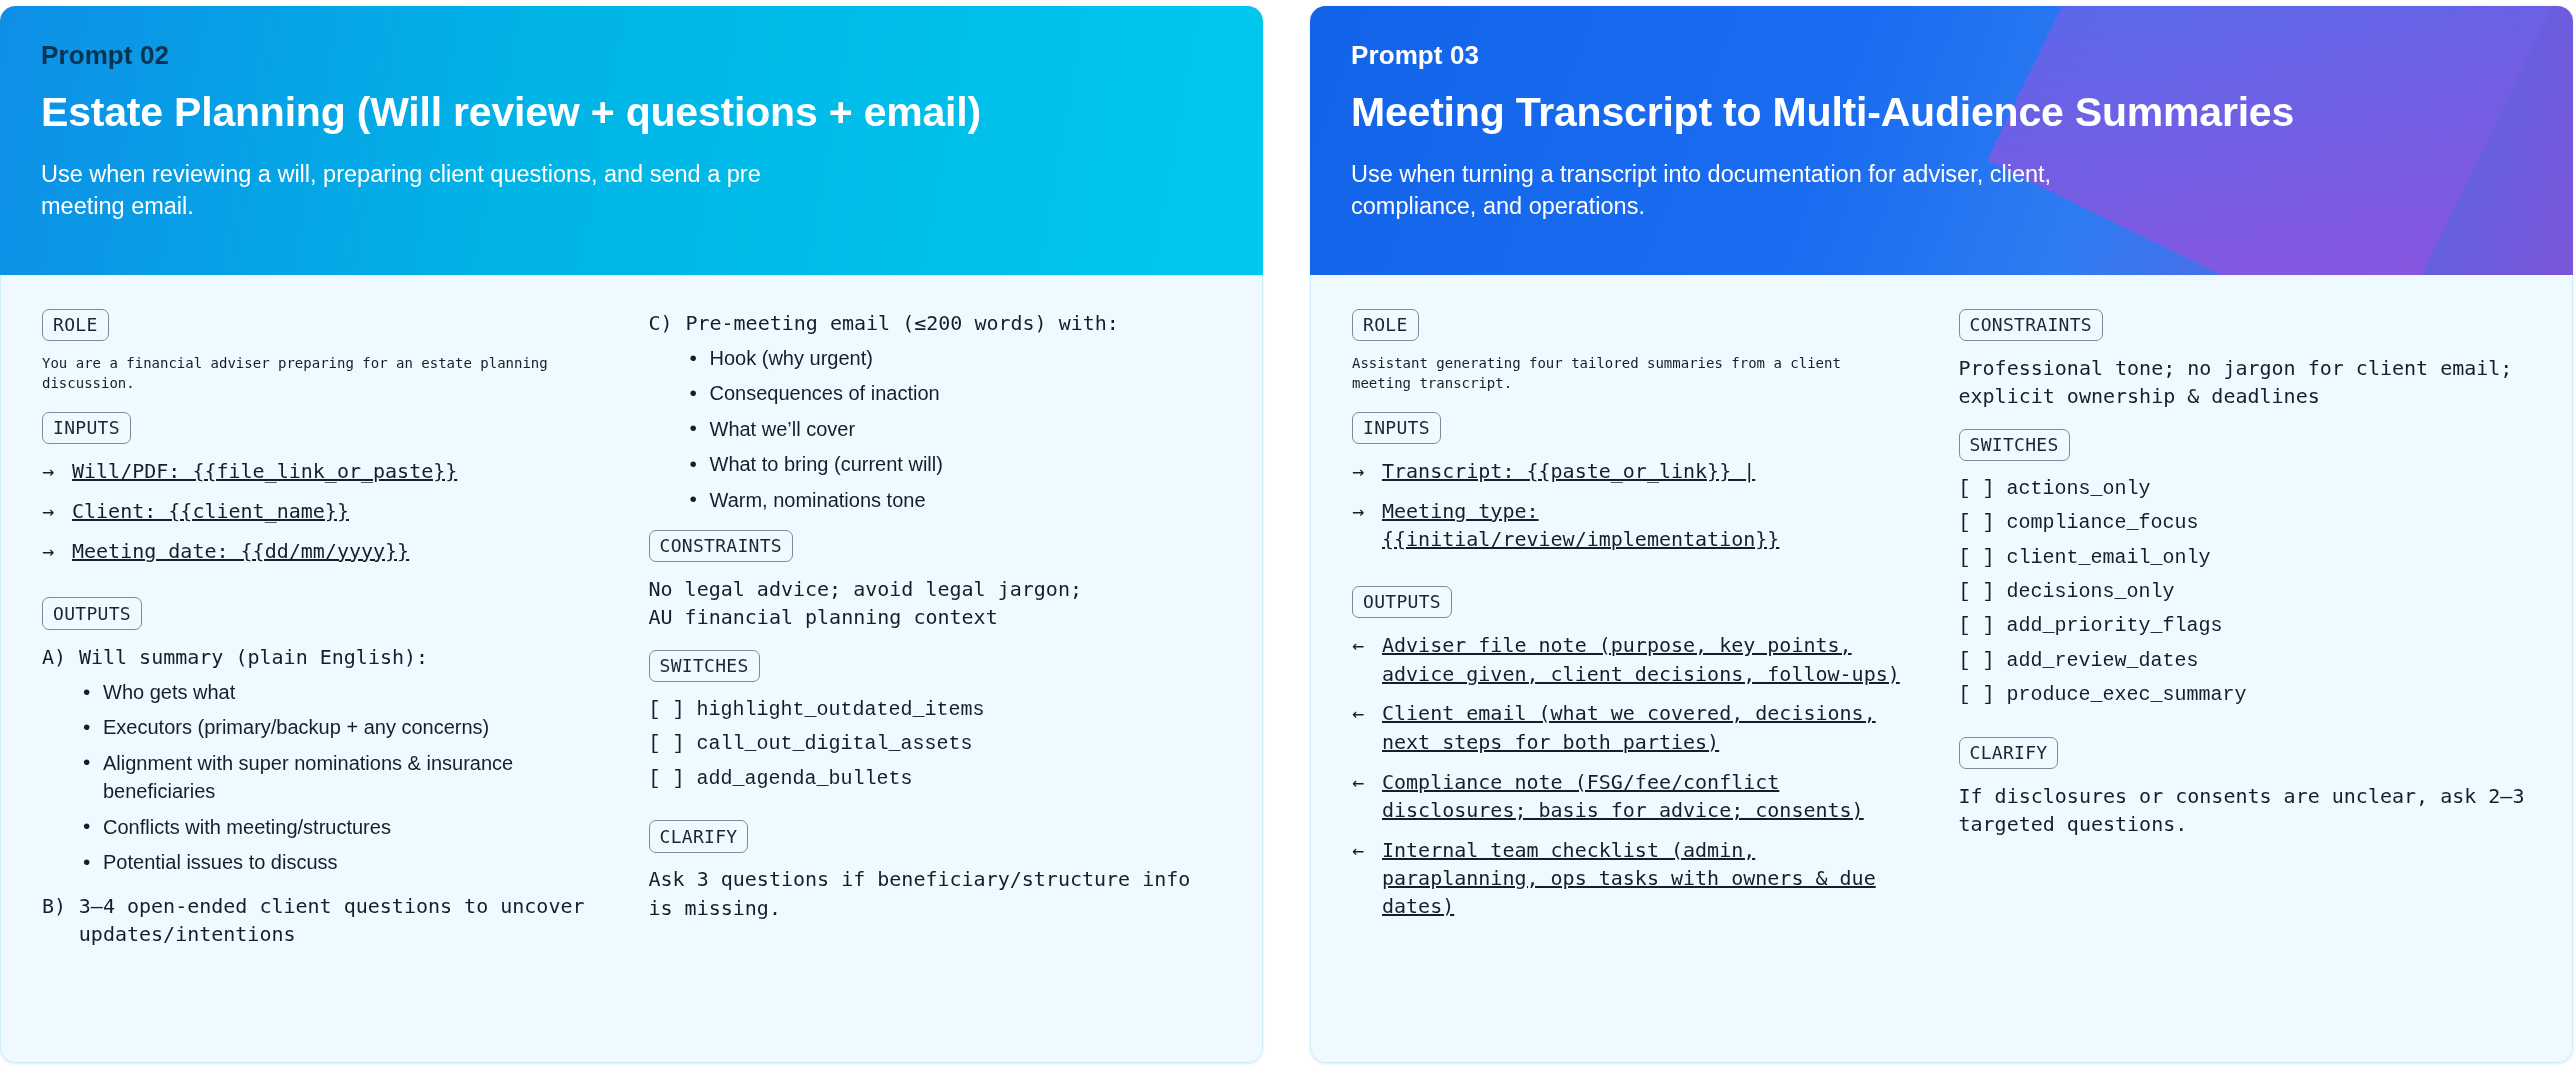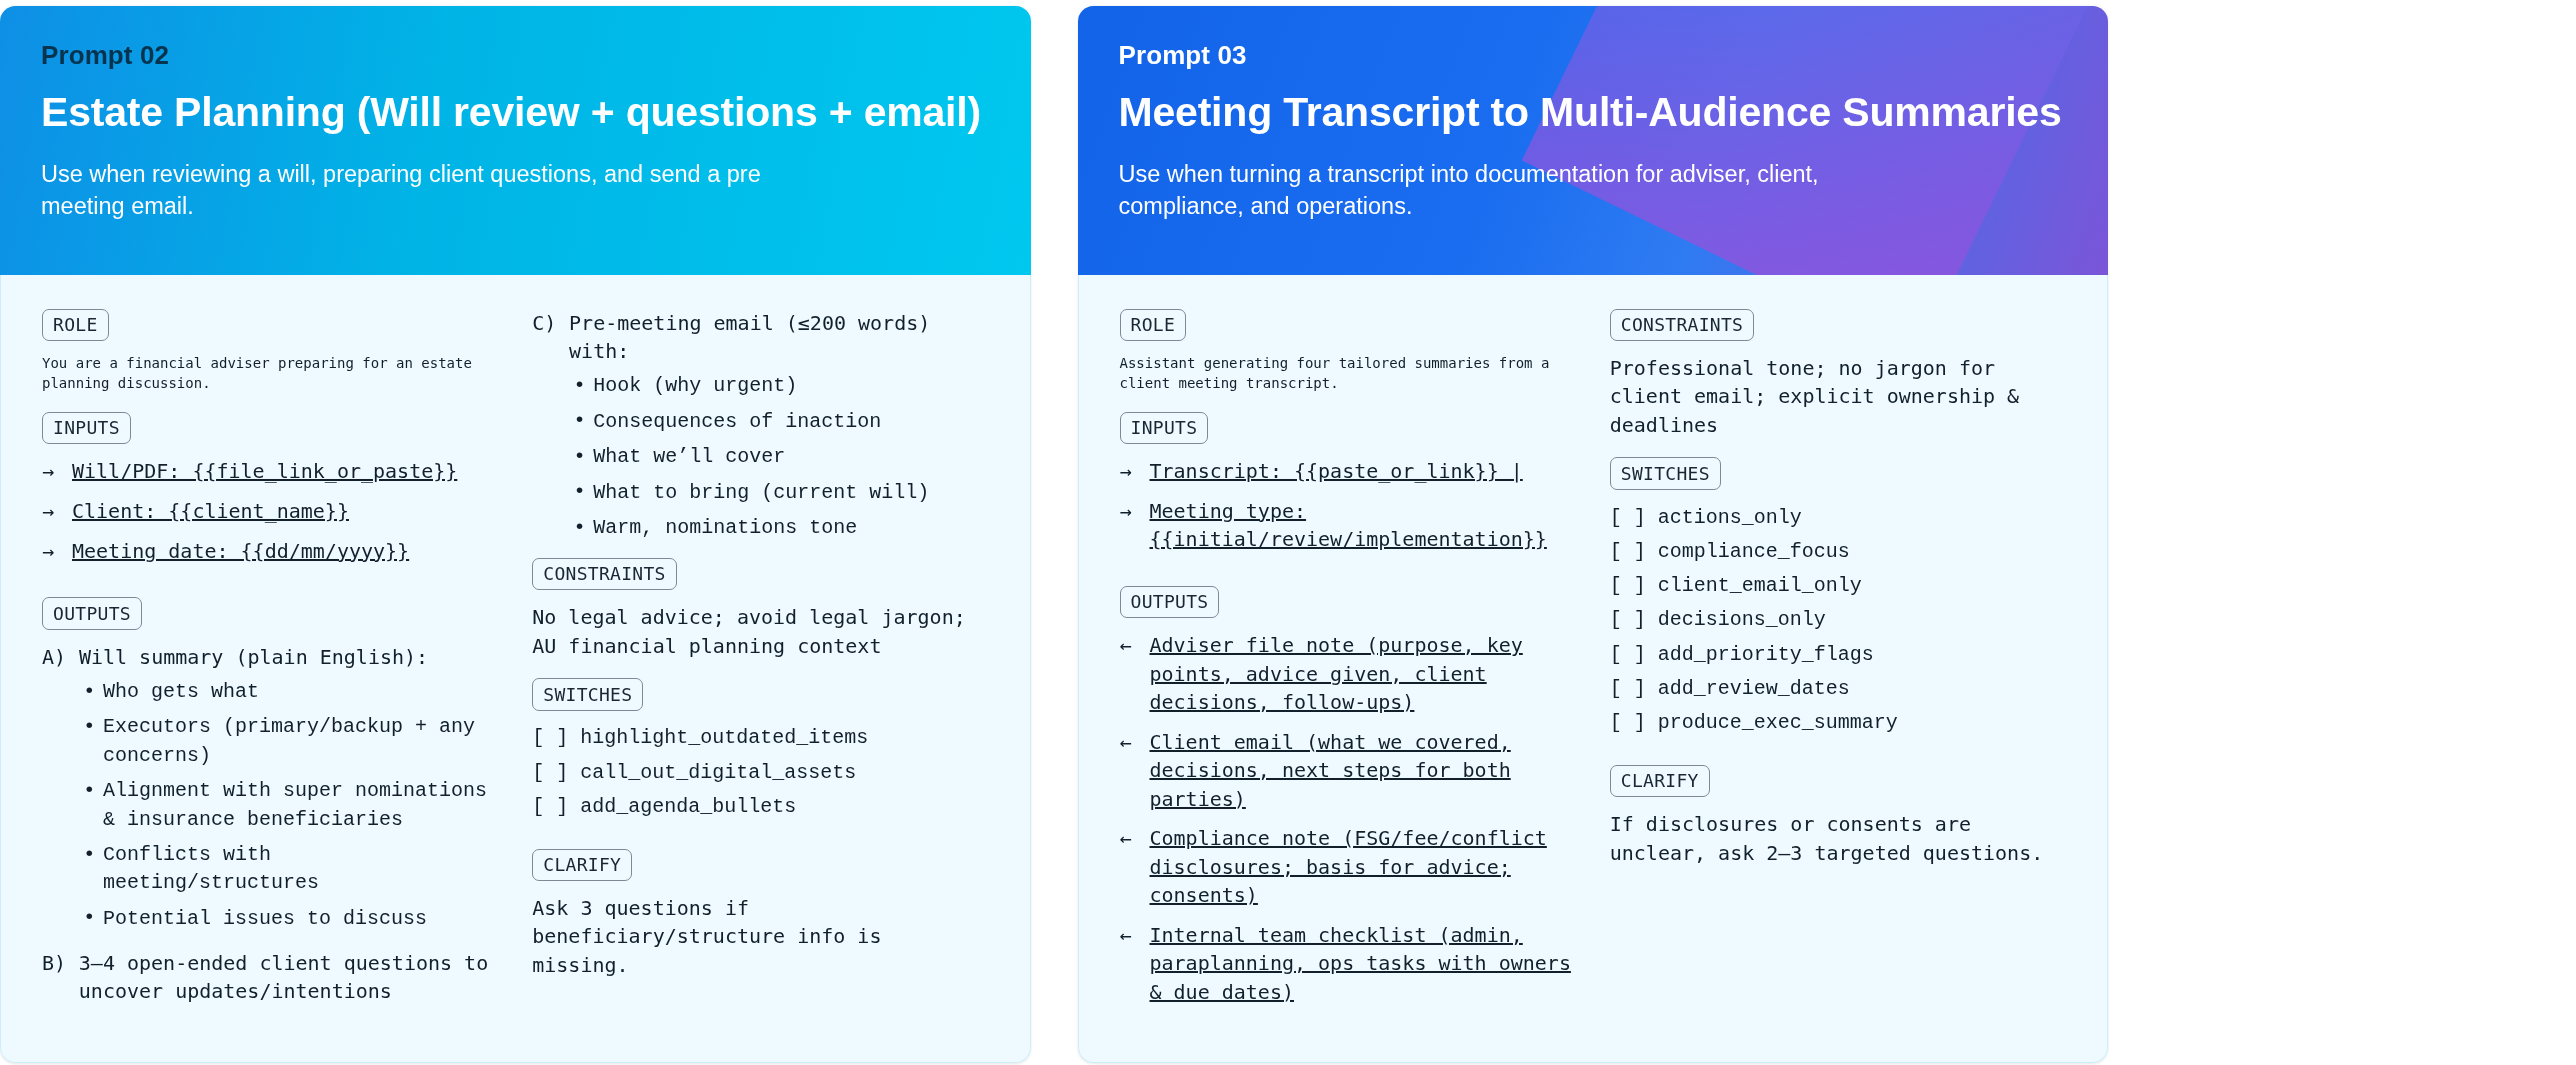--- a/index.html
+++ b/index.html
@@ -11,21 +11,21 @@
   }
   body {
     width: 2576px;
     height: 1065px;
     overflow: hidden;
   }
   .board {
     display: flex;
     gap: 47px;
     padding: 5.7px 0 0 0;
-    width: 2108px;
+    width: 2576px;
     height: 1065px;
   }
   .card {
     width: 1263px;
     height: 1057px;
     border-radius: 15.6px;
     overflow: hidden;
     display: flex;
     flex-direction: column;
     background: #eefafd;
@@ -158,21 +158,21 @@
     display: flex;
     gap: 12.8px;
     max-width: 568px;
   }
   .lettered .marker { min-width: 24px; }
   ul.bullets {
     margin: 2.8px 0 15.6px 0;
     padding-left: 41px;
   }
   ul.bullets li {
-    font-family: Liberation Mono, monospace;
+    font-family: Liberation Sans, sans-serif;
     font-size: 20px;
     line-height: 1.42;
     color: #12202c;
     margin: 0 0 7px 0;
     position: relative;
     padding-left: 20px;
     max-width: 526px;
   }
   ul.bullets li::before {
     content: "\2022";

